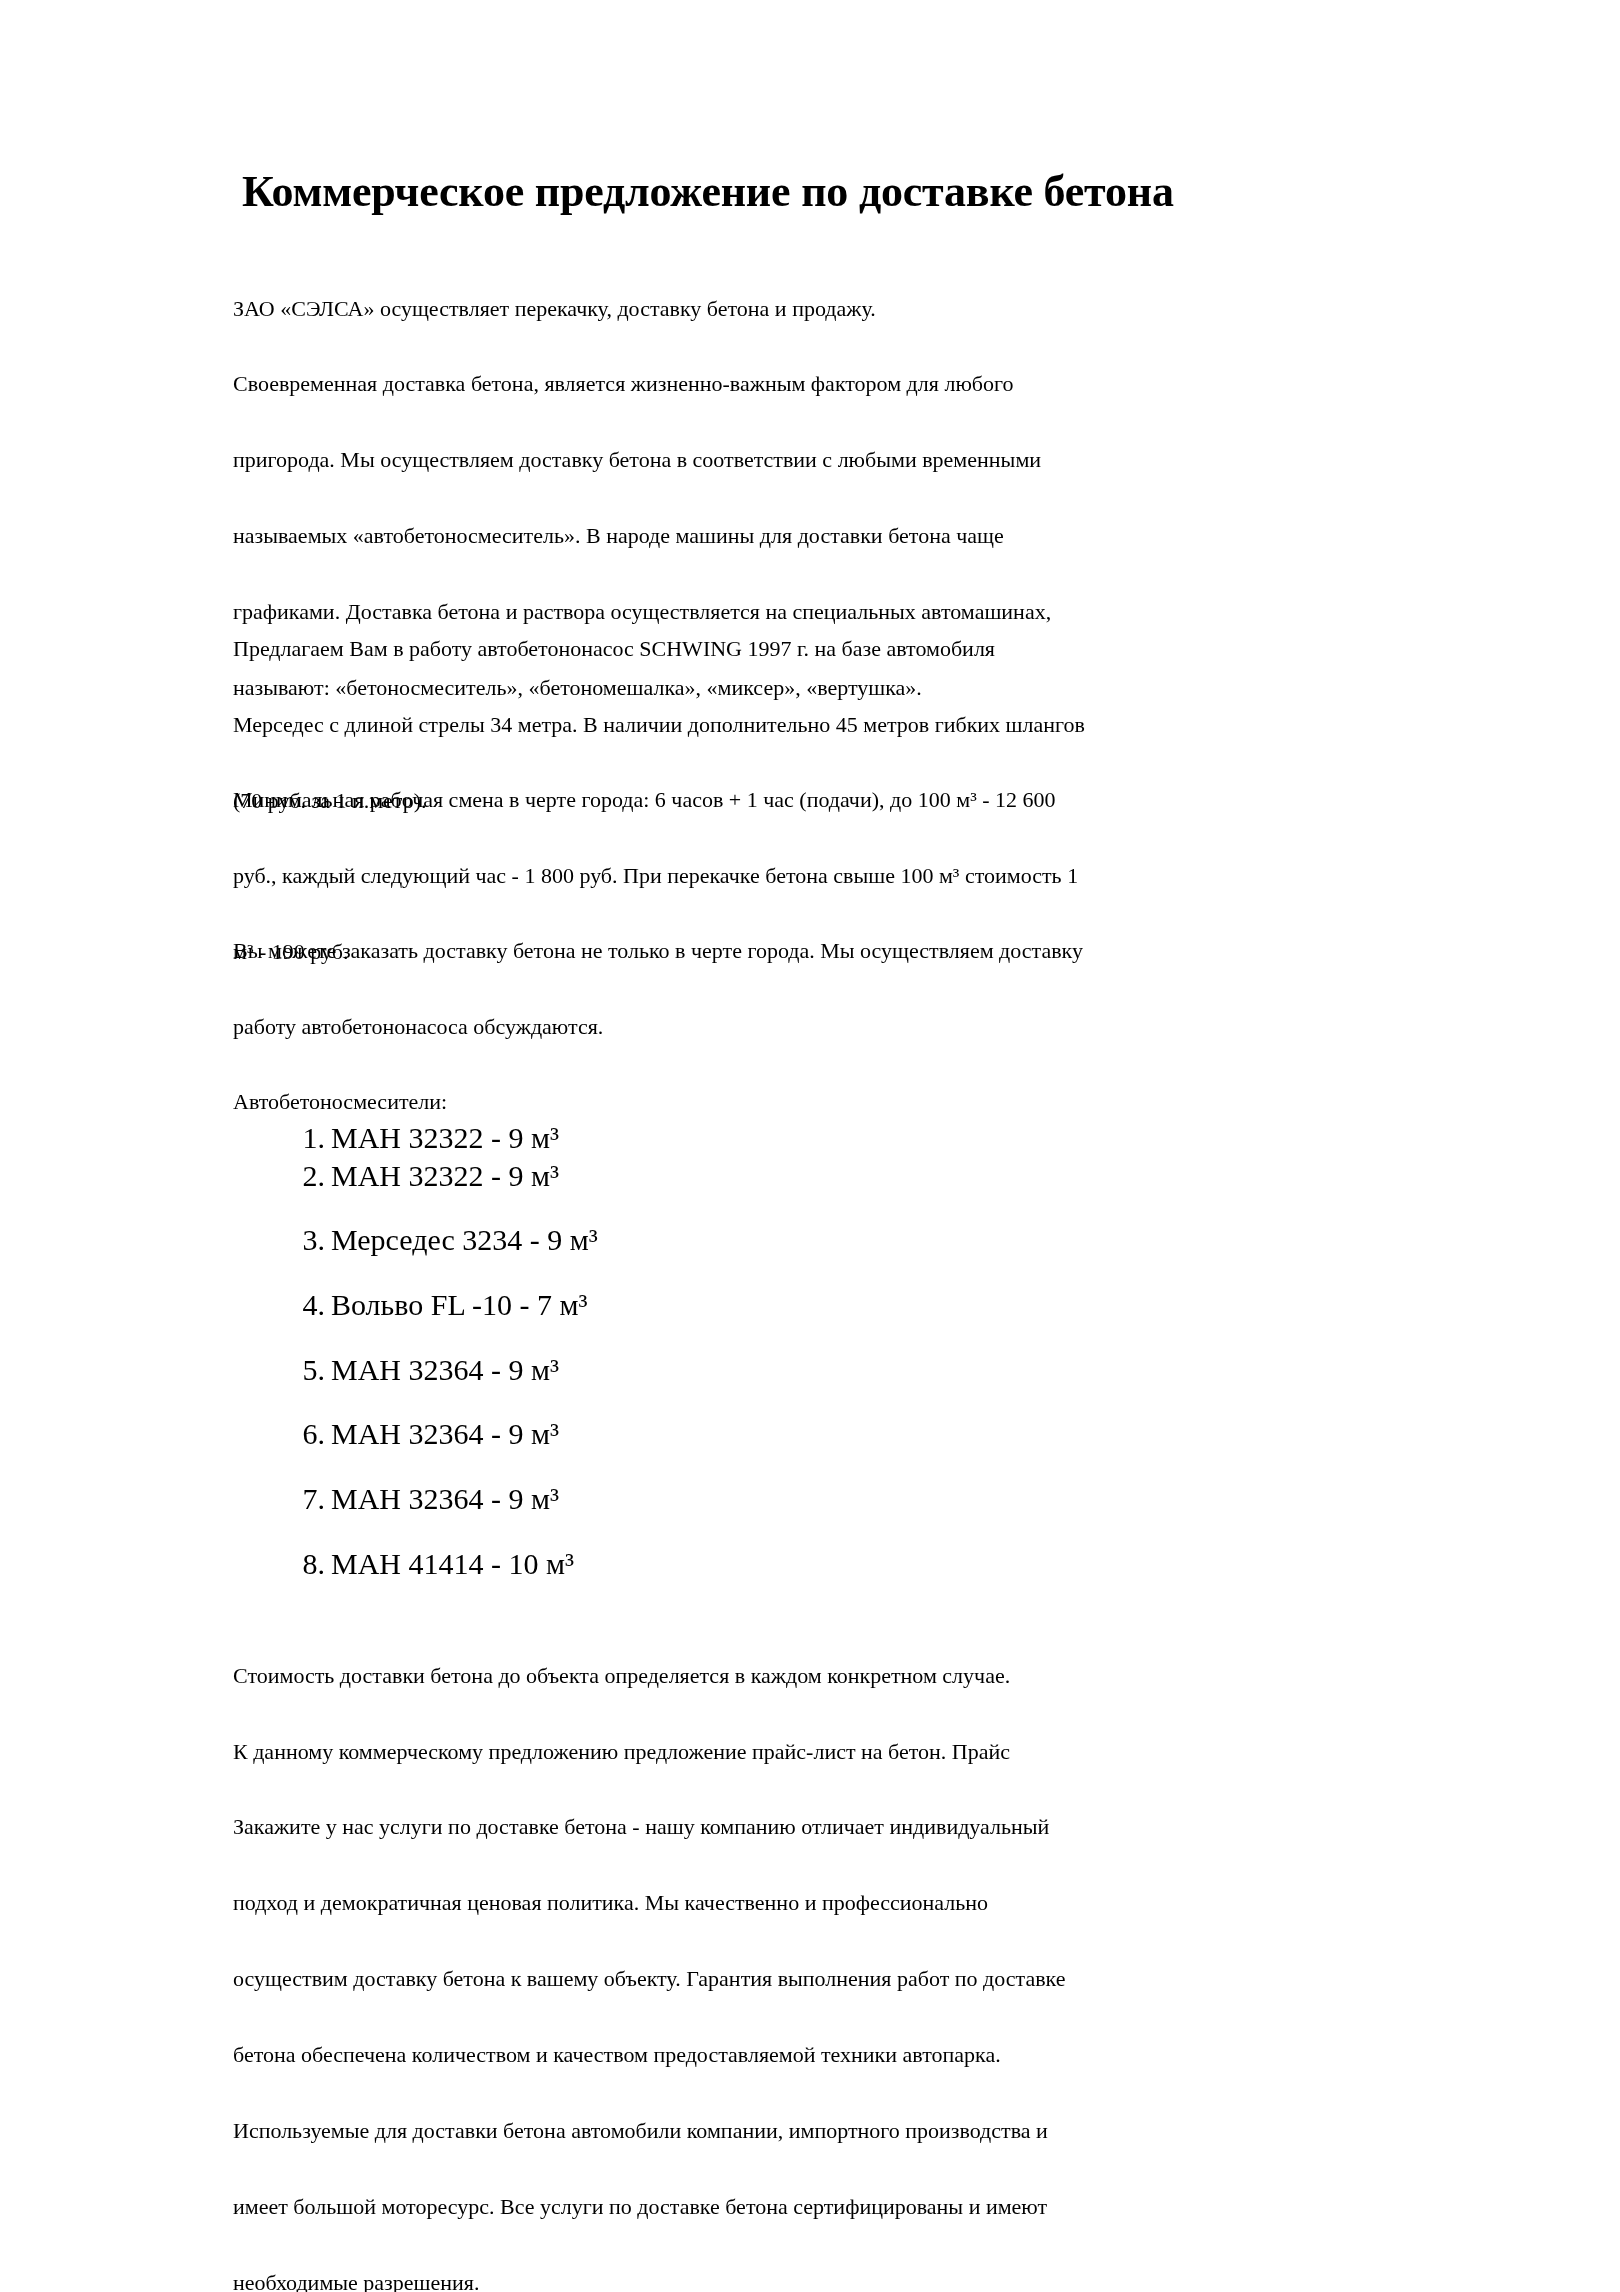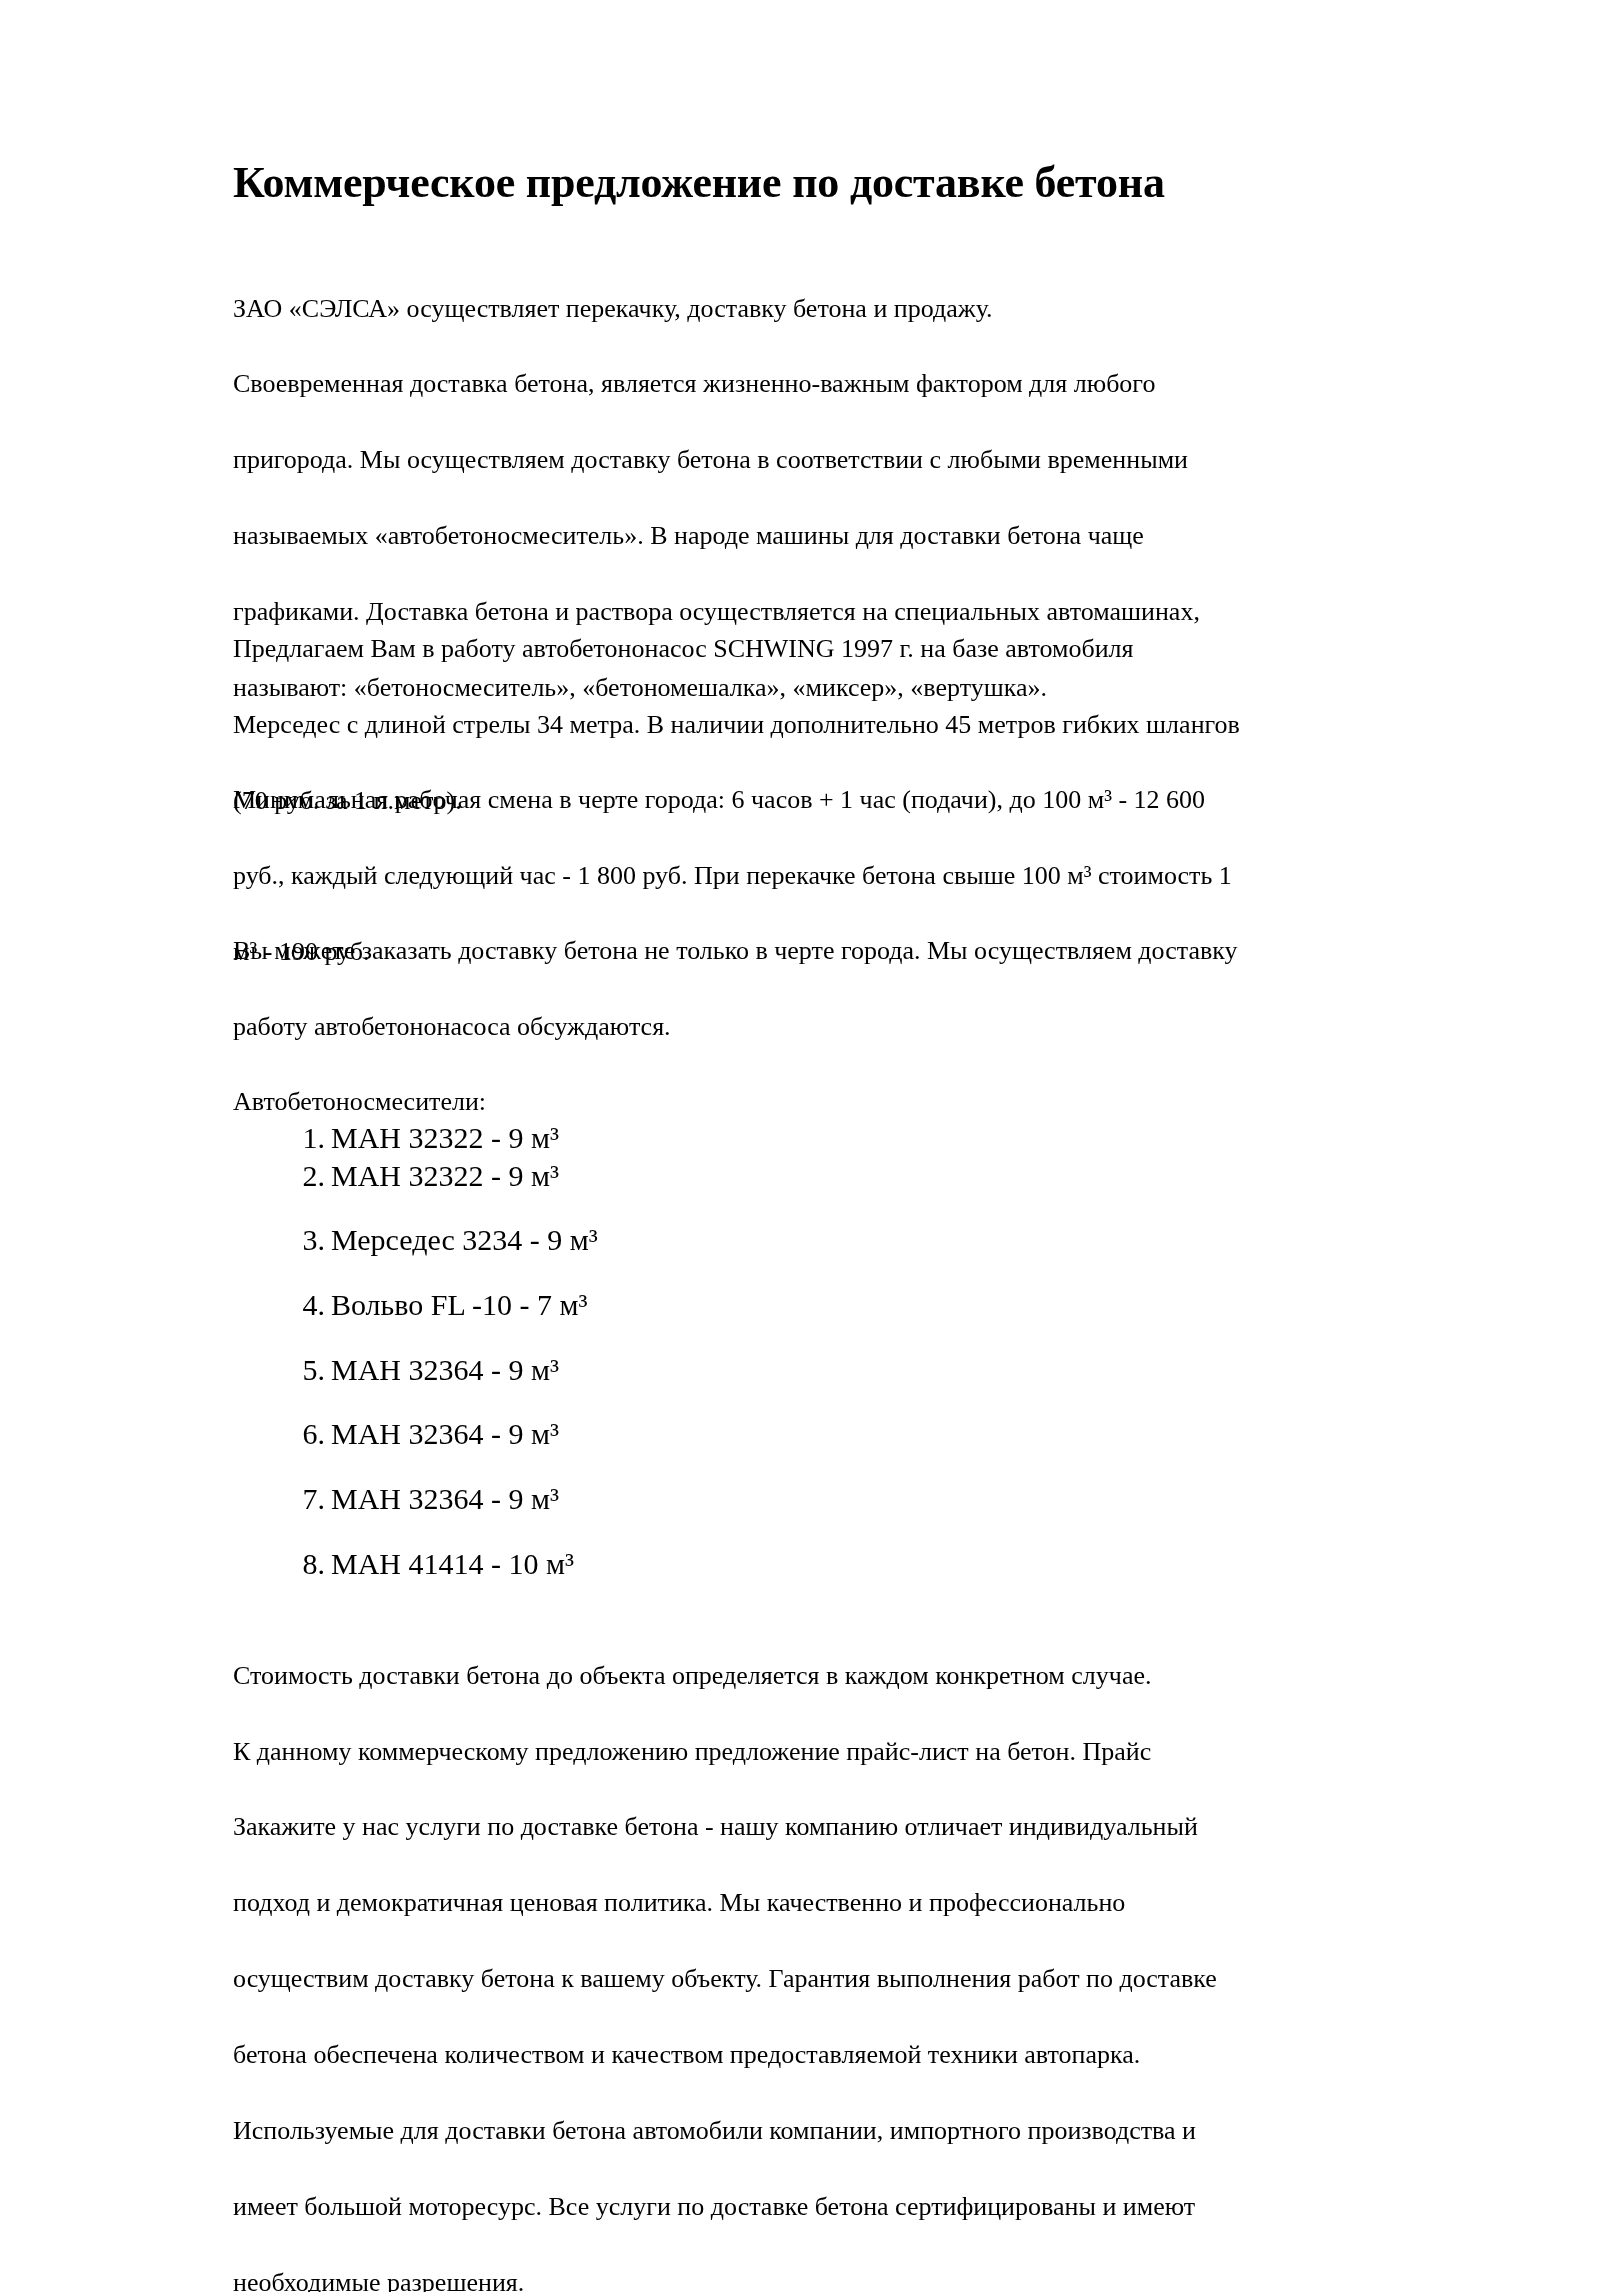--- a/index.html
+++ b/index.html
@@ -3,27 +3,27 @@
 <meta charset="utf-8">
 <style>
   html, body { margin: 0; padding: 0; background: #ffffff; }
   body {
     width: 1620px; height: 2293px; position: relative; overflow: hidden;
     font-family: "Liberation Serif", "DejaVu Serif", serif;
     color: #000000;
   }
   .page { position: absolute; left: 233px; top: 0; width: 1274px; }
   h1 {
-    position: absolute; left: 0; top: 157px; margin: 0;
+    position: absolute; left: 0; top: 157px; margin: 9px;
     font-size: 44px; font-weight: bold; line-height: 1.2; white-space: nowrap;
     letter-spacing: -0.2px;
   }
   .p {
     position: absolute; left: 0; margin: 0;
-    font-size: 26px; line-height: 38px; white-space: pre-line; width: 1304px;
+    font-size: 22px; line-height: 38px; white-space: pre-line; width: 1304px;
   }
   .line { display: block; white-space: nowrap; }
   .list { position: absolute; left: 0; top: 0; }
   .li { position: absolute; left: 0; white-space: nowrap; font-size: 30px; line-height: 37px; }
   .li .num { position: absolute; left: 49px; width: 43px; text-align: right; }
   .li .txt { position: absolute; left: 98px; }
 </style>
 </head>
 <body>
 

